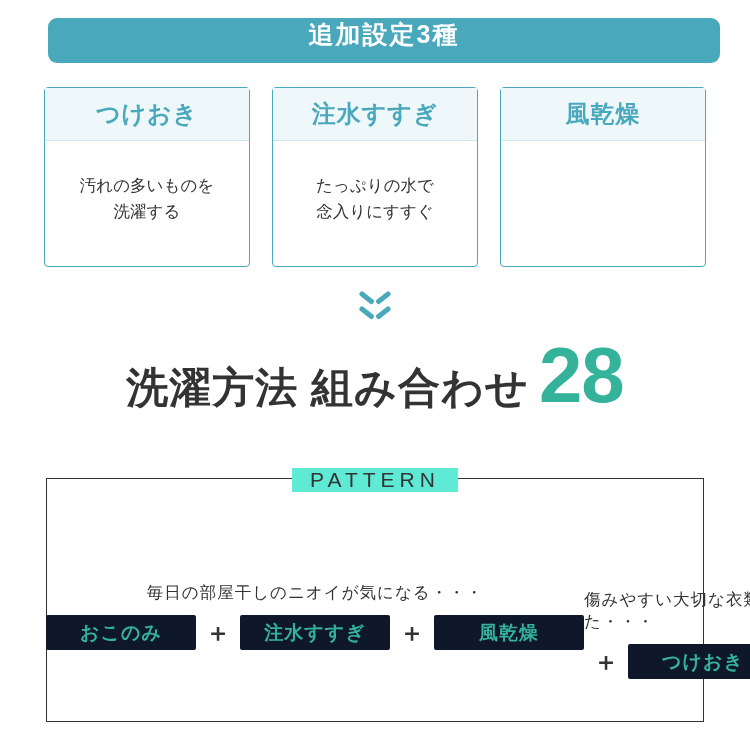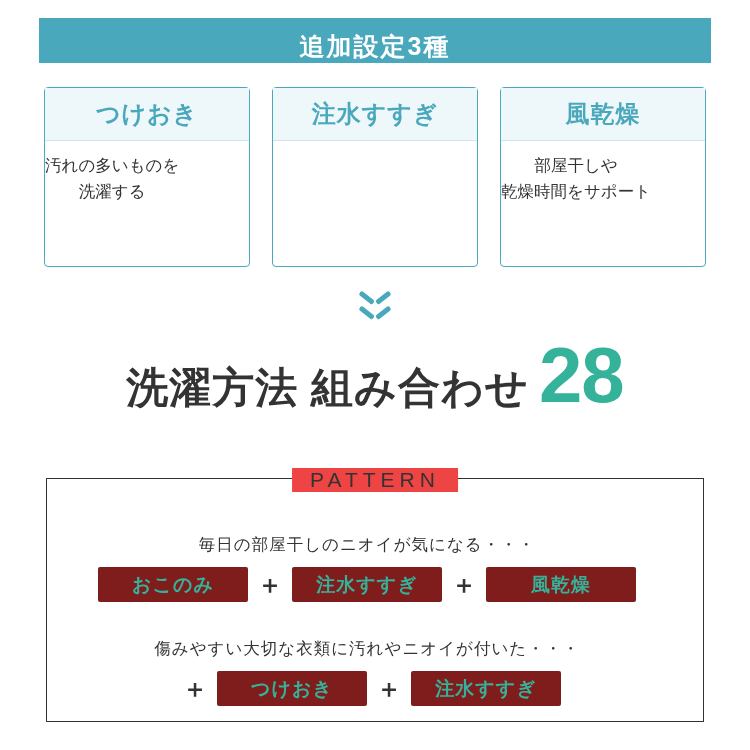--- a/index.html
+++ b/index.html
@@ -17,28 +17,29 @@
   .page {
     position: relative;
     width: 750px;
     height: 750px;
     box-sizing: border-box;
   }
 
   
   .header-band {
     position: absolute;
-    left: 39px;
+    left: 48px;
     top: 18px;
     width: 672px;
     height: 45px;
     background: #4aa8bd;
     display: flex;
-    align-items: flex-end;
-    justify-content: center;
+    align-items: flex-start;
+    justify-content: center;
+    border-radius: 9px;
   }
   .header-band .title {
     color: #ffffff;
     font-size: 25px;
     font-weight: bold;
     letter-spacing: 2px;
   }
 
   
   .cards {
@@ -70,21 +71,22 @@
   .card .card-head-text {
     color: #4aa8bd;
     font-size: 24px;
     font-weight: bold;
     letter-spacing: 1px;
   }
   .card .card-body {
     flex: 1;
     display: flex;
     align-items: flex-start;
-    padding-top: 12px;
+    justify-content: center;
+    padding-top: 32px;
     box-sizing: border-box;
   }
   .card .card-body-text {
     color: #333333;
     font-size: 16.5px;
     line-height: 1.55;
     text-align: center;
     white-space: pre-line;
   }
 
@@ -167,36 +169,36 @@
     width: 658px;
     height: 244px;
     border: 1.5px solid #333333;
     box-sizing: border-box;
   }
   .pattern-label {
     position: absolute;
     left: 50%;
     top: 468px;
     transform: translateX(-50%);
-    background: #ef4444;
+    background: #5eead4;
     padding: 0 18px;
     font-size: 21px;
     letter-spacing: 5px;
     color: #333333;
   }
   .pattern-inner {
     position: absolute;
     left: 46px;
-    top: 502px;
+    top: 478px;
     width: 658px;
     height: 244px;
     box-sizing: border-box;
     padding: 32px 16px 0 0;
     display: flex;
-    flex-direction: column;
+    flex-direction: row;
     align-items: center;
   }
   .pattern-group {
     width: 100%;
     display: flex;
     flex-direction: column;
     align-items: center;
   }
   .pattern-group + .pattern-group {
     margin-top: 36px;
@@ -208,21 +210,21 @@
     margin-bottom: 11px;
   }
   .pattern-row {
     display: flex;
     align-items: center;
     justify-content: center;
   }
   .chip {
     width: 150px;
     height: 35px;
-    background: #7f1d1d;
+    background: #0f172a;
     color: #34b39a;
     font-size: 19px;
     font-weight: bold;
     display: flex;
     align-items: center;
     justify-content: center;
     border-radius: 2px;
     letter-spacing: 1px;
   }
   .plus {
@@ -251,29 +253,29 @@
       <div class="card-body">
         <span class="card-body-text">汚れの多いものを
 洗濯する</span>
       </div>
     </div>
 
     <div class="card">
       <div class="card-head">
         <span class="card-head-text">注水すすぎ</span>
       </div>
+      <div class="card-body">
+        <span class="card-body-text">たっぷりの水で
+念入りにすすぐ</span>
+      </div>
     </div>
 
     <div class="card">
       <div class="card-head">
         <span class="card-head-text">風乾燥</span>
-      </div>
-      <div class="card-body">
-        <span class="card-body-text">部屋干しや
-乾燥時間をサポート</span>
       </div>
     </div>
 
   </div>
 
   <div class="chev-wrap">
     <div class="chev"></div>
     <div class="chev second"></div>
   </div>
 

